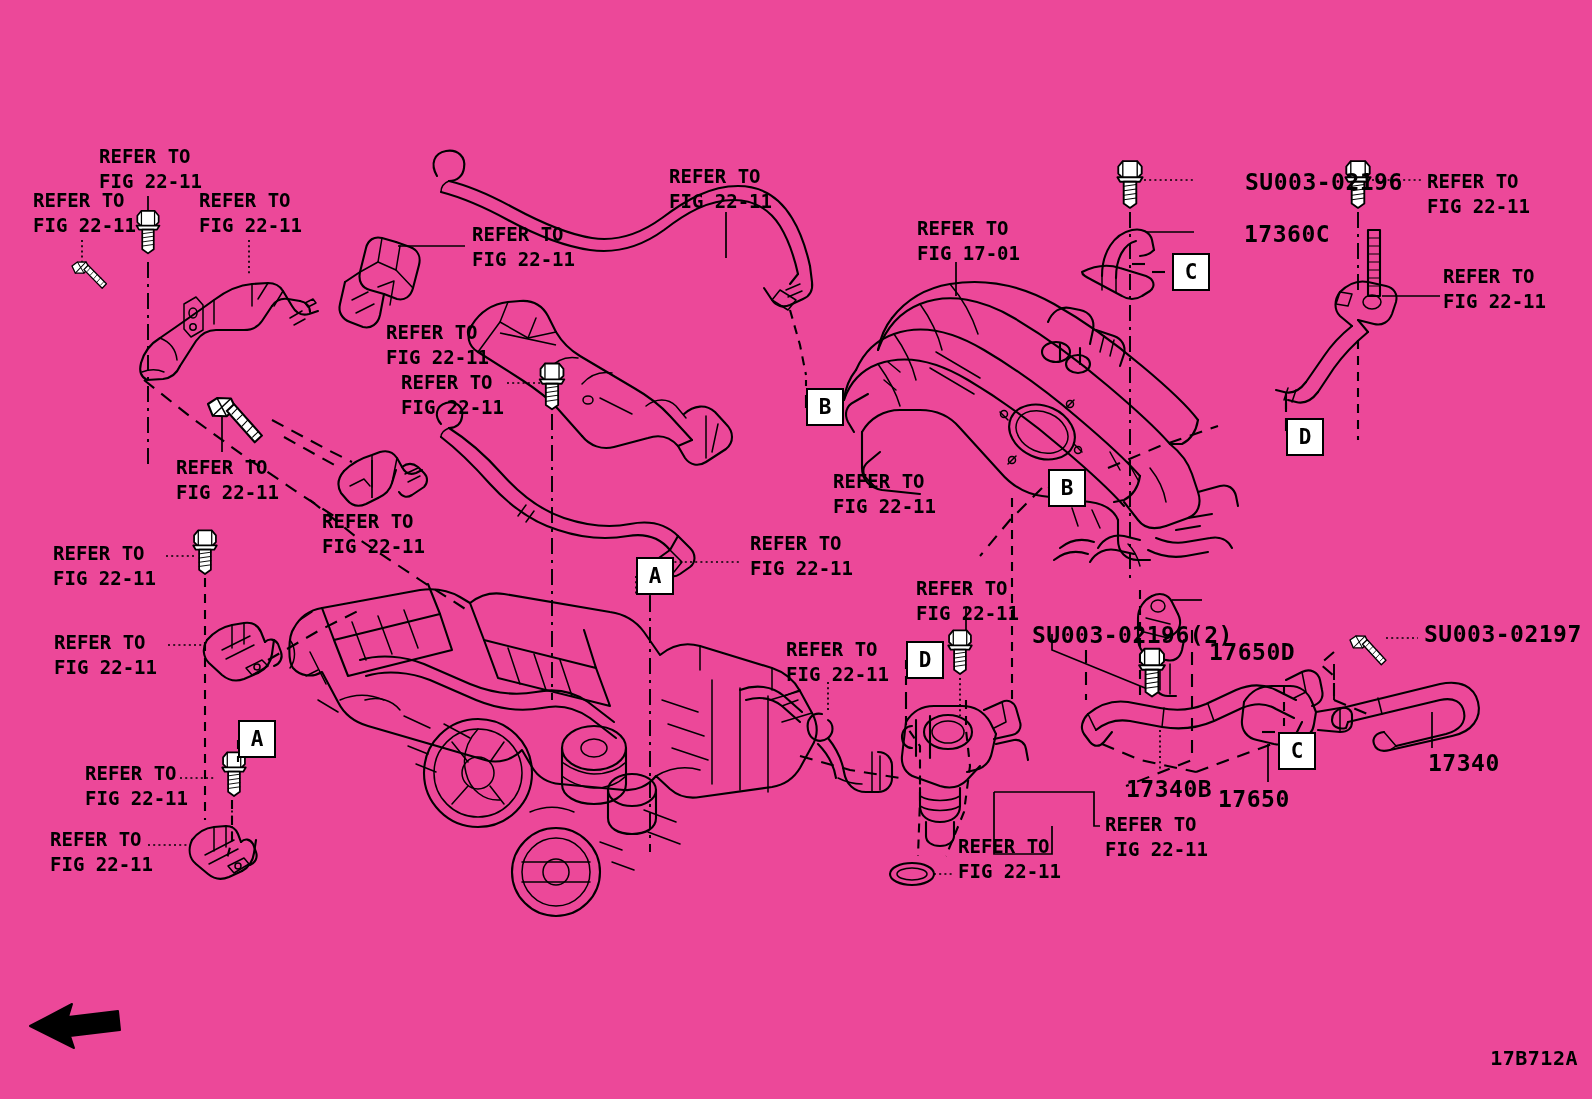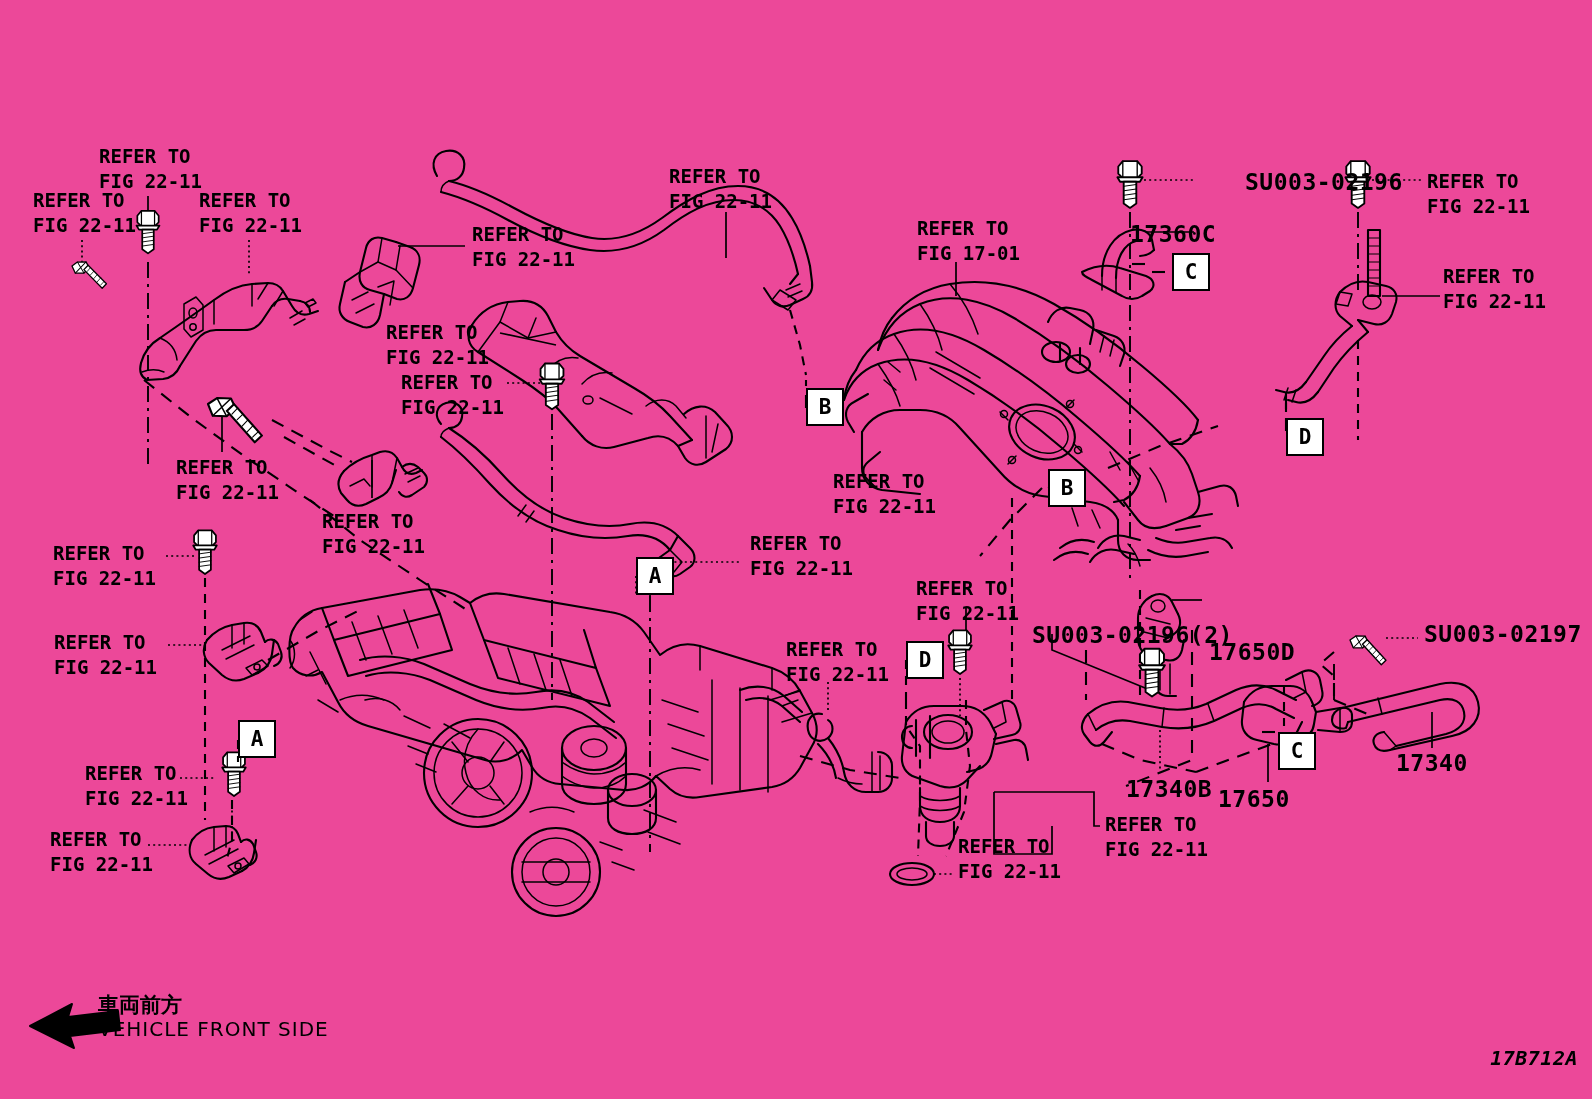--- a/index.html
+++ b/index.html
@@ -35,21 +35,21 @@
   #footer{
     position:absolute;left:98px;top:993px;
     font-family:"DejaVu Sans","Liberation Sans",sans-serif;
     color:#000;
   }
   #footer .jp{font-size:21px;line-height:24px;font-weight:bold;}
   #footer .en{font-size:20px;line-height:24px;letter-spacing:1px;}
   #sheet-id{
     position:absolute;right:14px;top:1046px;
     font-family:"DejaVu Sans Mono","Liberation Mono",monospace;
-    font-size:20px;font-weight:bold;color:#000;letter-spacing:0.5px;font-style:italic;
+    font-size:20px;font-weight:bold;color:#000;letter-spacing:0.5px;
   }
 </style>
 </head>
 <body>
 
 <div id="sheet">
 
   <svg id="artwork" viewBox="0 0 1592 1099" xmlns="http://www.w3.org/2000/svg">
     <defs>
       <style>
@@ -636,39 +636,35 @@
 FIG 22-11</div>
       <div class="lbl" style="left: 916px; top: 576px;">REFER TO
 FIG 22-11</div>
       <div class="lbl" style="left: 1105px; top: 812px;">REFER TO
 FIG 22-11</div>
       <div class="lbl" style="left: 958px; top: 834px;">REFER TO
 FIG 22-11</div>
     </div>
   <div id="partnumbers-layer">
       <div class="lbl pn" style="left: 1201px; top: 170px; margin-left: 44px;">SU003-02196</div>
-      <div class="lbl pn" style="left: 1130px; top: 222px;">17360C</div>
+      <div class="lbl pn" style="left: 1244px; top: 222px;">17360C</div>
       <div class="lbl pn" style="left: 1209px; top: 592px; margin-top: 48px;">17650D</div>
       <div class="lbl pn" style="left: 1032px; top: 623px;">SU003-02196(2)</div>
       <div class="lbl pn" style="left: 1424px; top: 622px;">SU003-02197</div>
       <div class="lbl pn" style="left: 1126px; top: 777px;">17340B</div>
       <div class="lbl pn" style="left: 1218px; top: 787px;">17650</div>
-      <div class="lbl pn" style="left: 1396px; top: 751px; text-align: center;">17340</div>
+      <div class="lbl pn" style="left: 1428px; top: 751px; text-align: center;">17340</div>
     </div>
   <div id="callouts-layer">
       <div class="callout" style="left: 636px; top: 557px;">A</div>
       <div class="callout" style="left: 238px; top: 720px;">A</div>
       <div class="callout" style="left: 806px; top: 388px;">B</div>
       <div class="callout" style="left: 1048px; top: 469px;">B</div>
       <div class="callout" style="left: 1172px; top: 253px;">C</div>
       <div class="callout" style="left: 1278px; top: 732px;">C</div>
       <div class="callout" style="left: 1286px; top: 418px;">D</div>
       <div class="callout" style="left: 906px; top: 641px;">D</div>
     </div>
 
-  <div id="footer">
-    <div class="jp">車両前方</div>
-    <div class="en">VEHICLE FRONT SIDE</div>
-  </div>
 
   <div id="sheet-id">17B712A</div>
 
 </div>
 
 </body></html>

